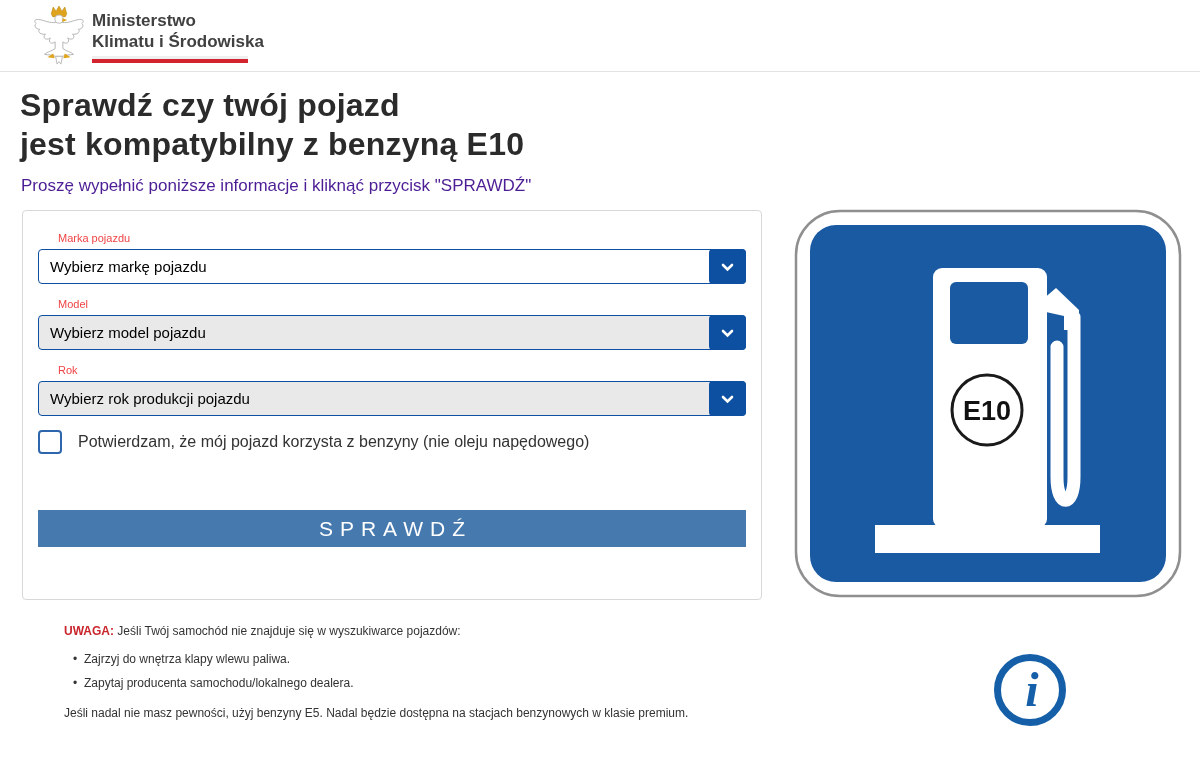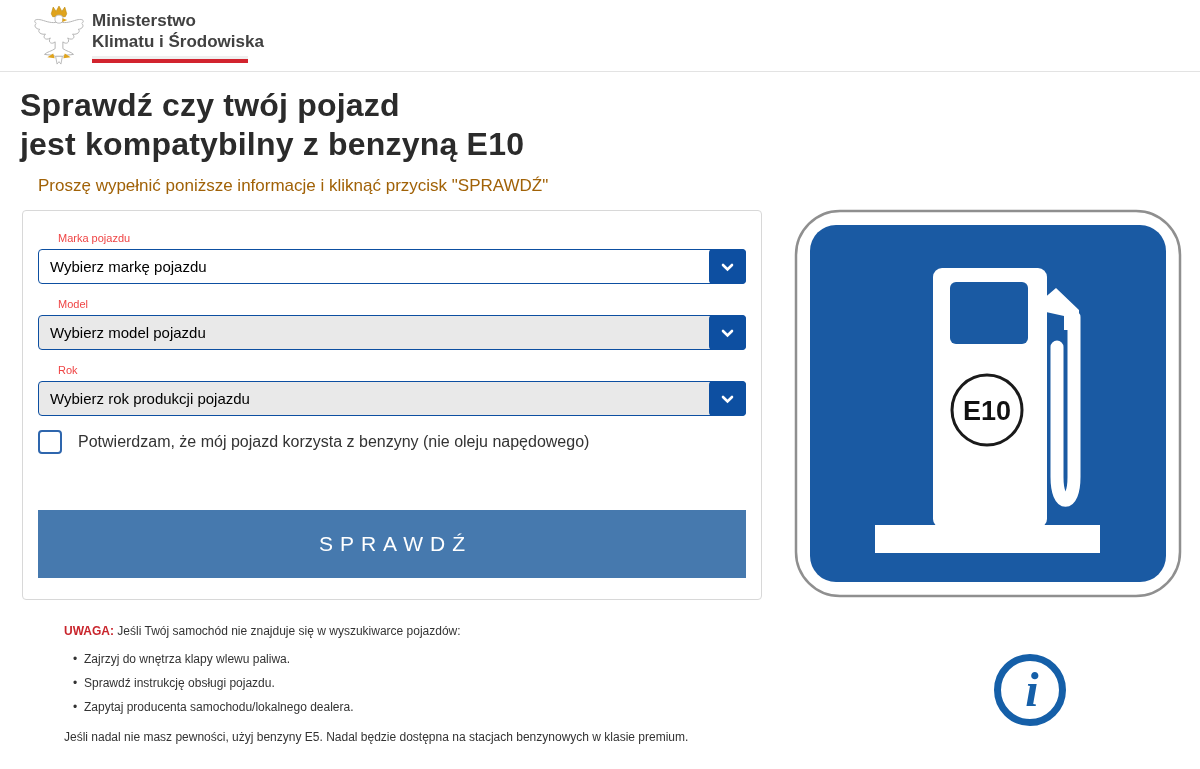--- a/index.html
+++ b/index.html
@@ -13,41 +13,41 @@
   .logo-wrap { position:absolute; left:30px; top:6px; width:58px; height:62px; }
   .ministry { position:absolute; left:92px; top:10px; }
   .ministry .m-line { font-size:17px; line-height:21px; font-weight:600; color:#414141; }
   .flag-underline { position:absolute; left:92px; top:56px; width:156px; }
   .flag-underline .white { height:3px; background:#efefef; }
   .flag-underline .red   { height:4px; background:#d2232e; }
 
   
   .h1 { position:absolute; left:20px; top:86px; font-size:32px; line-height:39px;
         font-weight:bold; color:#2b2b2b; letter-spacing:.2px; }
-  .subtitle { position:absolute; left:21px; top:176px; font-size:17px; color:#a16207;margin-left:17px; }
+  .subtitle { position:absolute; left:21px; top:176px; font-size:17px; color:#4c1d95; }
 
   
   .card { position:absolute; left:22px; top:210px; width:740px; height:390px;
           background:#fff; border:1px solid #d8d8d8; border-radius:4px;
           padding:21px 15px 0 15px; }
   .field-label { font-size:11px; color:#ef4444; margin:0 0 5px 20px; }
   .sel { position:relative; height:35px; border:1px solid #0d4fa1; border-radius:4px;
          background:#fff; margin-bottom:14px; cursor:pointer; }
   .sel.disabled { background:#e9e9e9; }
   .sel-text { display:block; line-height:33px; padding-left:11px; font-size:15px;
               color:#000000; white-space:nowrap; overflow:hidden; }
   .sel-btn { position:absolute; right:-1px; top:-1px; width:37px; height:35px;
              background:#0d4fa1; border-radius:4px; display:flex;
              align-items:center; justify-content:center; }
   .chk-row { display:flex; align-items:center; margin-top:10px; }
   .chk-box { appearance:none; -webkit-appearance:none; width:24px; height:24px;
              border:2px solid #2e66ad; border-radius:4px; background:#fff;
              cursor:pointer; flex:0 0 auto; }
   .chk-label { margin-left:16px; font-size:16px; color:#333;text-align:right; }
-  .submit-btn { display:block; margin-top:56px; width:100%; height:68px;
+  .submit-btn { display:block; margin-top:56px; width:100%; height:37px;
                 background:#4679ae; border:none; color:#fff; font-size:21px;
                 letter-spacing:7px; padding-left:7px; cursor:pointer;
                 font-family:"Liberation Sans", sans-serif; }
 
   
   .sign { position:absolute; left:793px; top:209px; width:390px; height:390px; }
 
   
   .notes { position:absolute; left:64px; top:620px; width:920px; font-size:12px;
            line-height:23px; color:#333; }
@@ -171,21 +171,20 @@
 
       <circle cx="194" cy="201" r="35" fill="#ffffff" stroke="#1a1a1a" stroke-width="3"></circle>
       <text x="194" y="211" text-anchor="middle" font-family="Liberation Sans, sans-serif" font-size="27" font-weight="bold" fill="#111">E10</text>
     </svg>
   </div>
 
   <div class="notes">
     <div><span class="warn-label">UWAGA:</span><span> Jeśli Twój samochód nie znajduje się w wyszukiwarce pojazdów:</span></div>
     <ul>
       <li>Zajrzyj do wnętrza klapy wlewu paliwa.</li>
-      <li>Sprawdź instrukcję obsługi pojazdu.</li>
       <li>Zapytaj producenta samochodu/lokalnego dealera.</li>
     </ul>
     <div class="footer-line">Jeśli nadal nie masz pewności, użyj benzyny E5. Nadal będzie dostępna na stacjach benzynowych w klasie premium.</div>
   </div>
 
   <div class="info-wrap">
     <svg viewBox="0 0 80 80" width="80" height="80">
       <circle cx="40" cy="40" r="32.5" fill="none" stroke="#155fa8" stroke-width="7"></circle>
       <text x="42" y="56" text-anchor="middle" font-family="Liberation Serif, serif" font-style="italic" font-weight="bold" font-size="48" fill="#155fa8">i</text>
     </svg>

